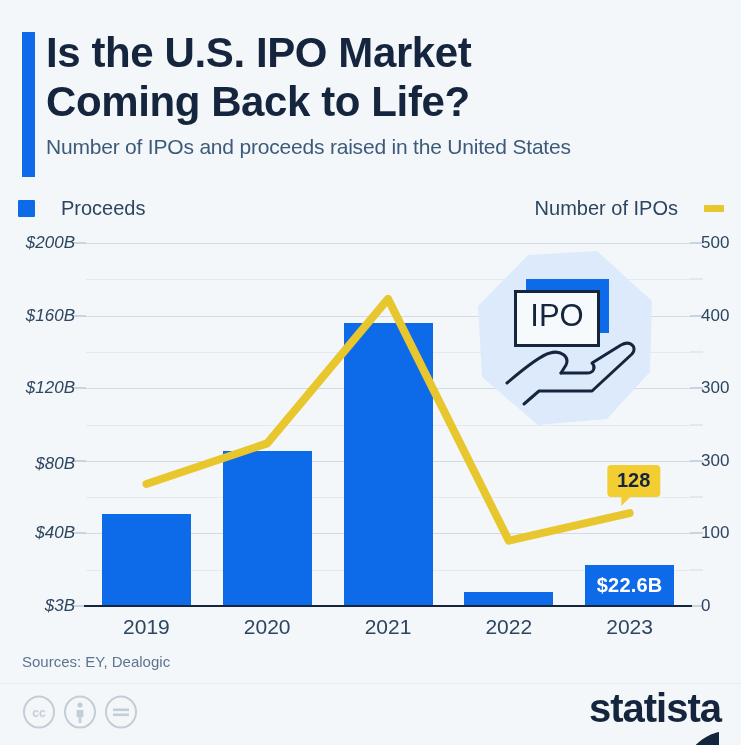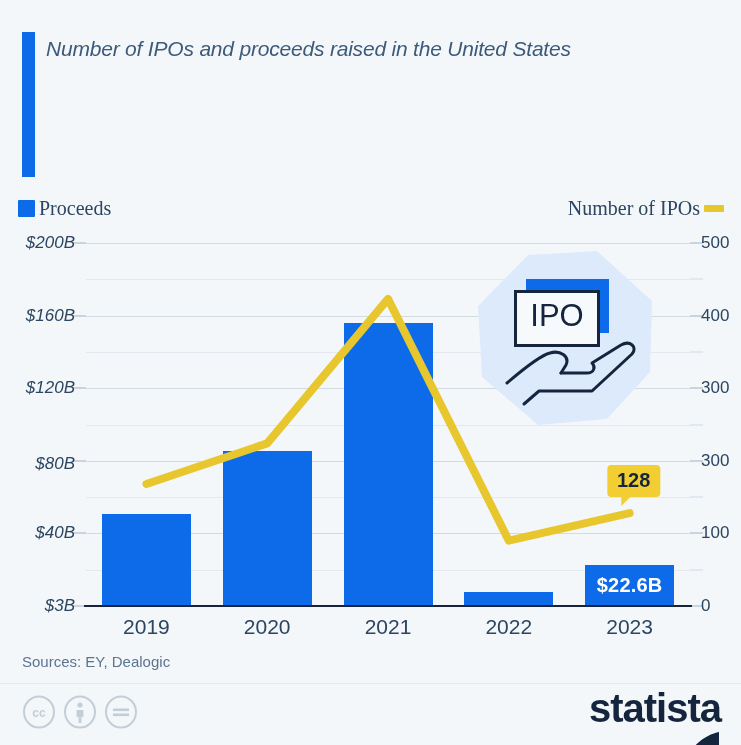--- a/index.html
+++ b/index.html
@@ -20,29 +20,28 @@
   .title {
     margin-left: 24px;
     font-size: 42px; line-height: 1.17;
     font-weight: bold; color: #15253d;
     letter-spacing: -0.4px;
   }
   .subtitle {
     margin-left: 24px; margin-top: 9px;
     font-size: 21px; font-weight: normal; color: #3c5a7a;
     letter-spacing: -0.2px;
-    font-style: italic;
   }
 
   
   .legend {
     position: absolute; left: 18px; top: 193px; width: 706px; height: 30px;
     display: flex; align-items: center; justify-content: space-between;
   }
-  .legend-item { display: flex; align-items: center; gap: 4px; font-family: Liberation Serif, serif; }
+  .legend-item { display: flex; align-items: center; gap: 26px; }
   .legend-label { font-size: 20px; color: #2c4560; }
   .swatch-bar { width: 17px; height: 17px; background: #0d6ae8; border-radius: 1px; }
   .swatch-line { width: 20px; height: 7px; background: #e8c72e; border-radius: 1px; }
 
   
   .plot { position: absolute; left: 86px; top: 243px; width: 604px; height: 363px; }
   .gridline { position: absolute; left: 0; width: 100%; height: 1px; background: #d2dae3; }
   .gridline.minor { background: #e3e9ef; }
   .axis-base { position: absolute; left: -2px; width: 608px; height: 2px; background: #15253d; bottom: -1px; }
 
@@ -99,20 +98,24 @@
   .statista-logo { position: absolute; right: 20px; top: 689px; display: flex; align-items: flex-end; gap: 3px; flex-direction: column; }
   .statista-word { font-size: 40px; font-weight: bold; color: #15253d; letter-spacing: -1px; line-height: 0.95; }
 </style>
 </head>
 <body>
 
 <div id="page">
 
   <div class="header">
     <div class="title-rule"></div>
+    <div class="title">
+      <div>Is the U.S. IPO Market</div>
+      <div>Coming Back to Life?</div>
+    </div>
     <div class="subtitle">Number of IPOs and proceeds raised in the United States</div>
   </div>
 
   <div class="legend">
     <div class="legend-item">
       <span class="swatch-bar"></span>
       <span class="legend-label">Proceeds</span>
     </div>
     <div class="legend-item">
       <span class="legend-label">Number of IPOs</span>

